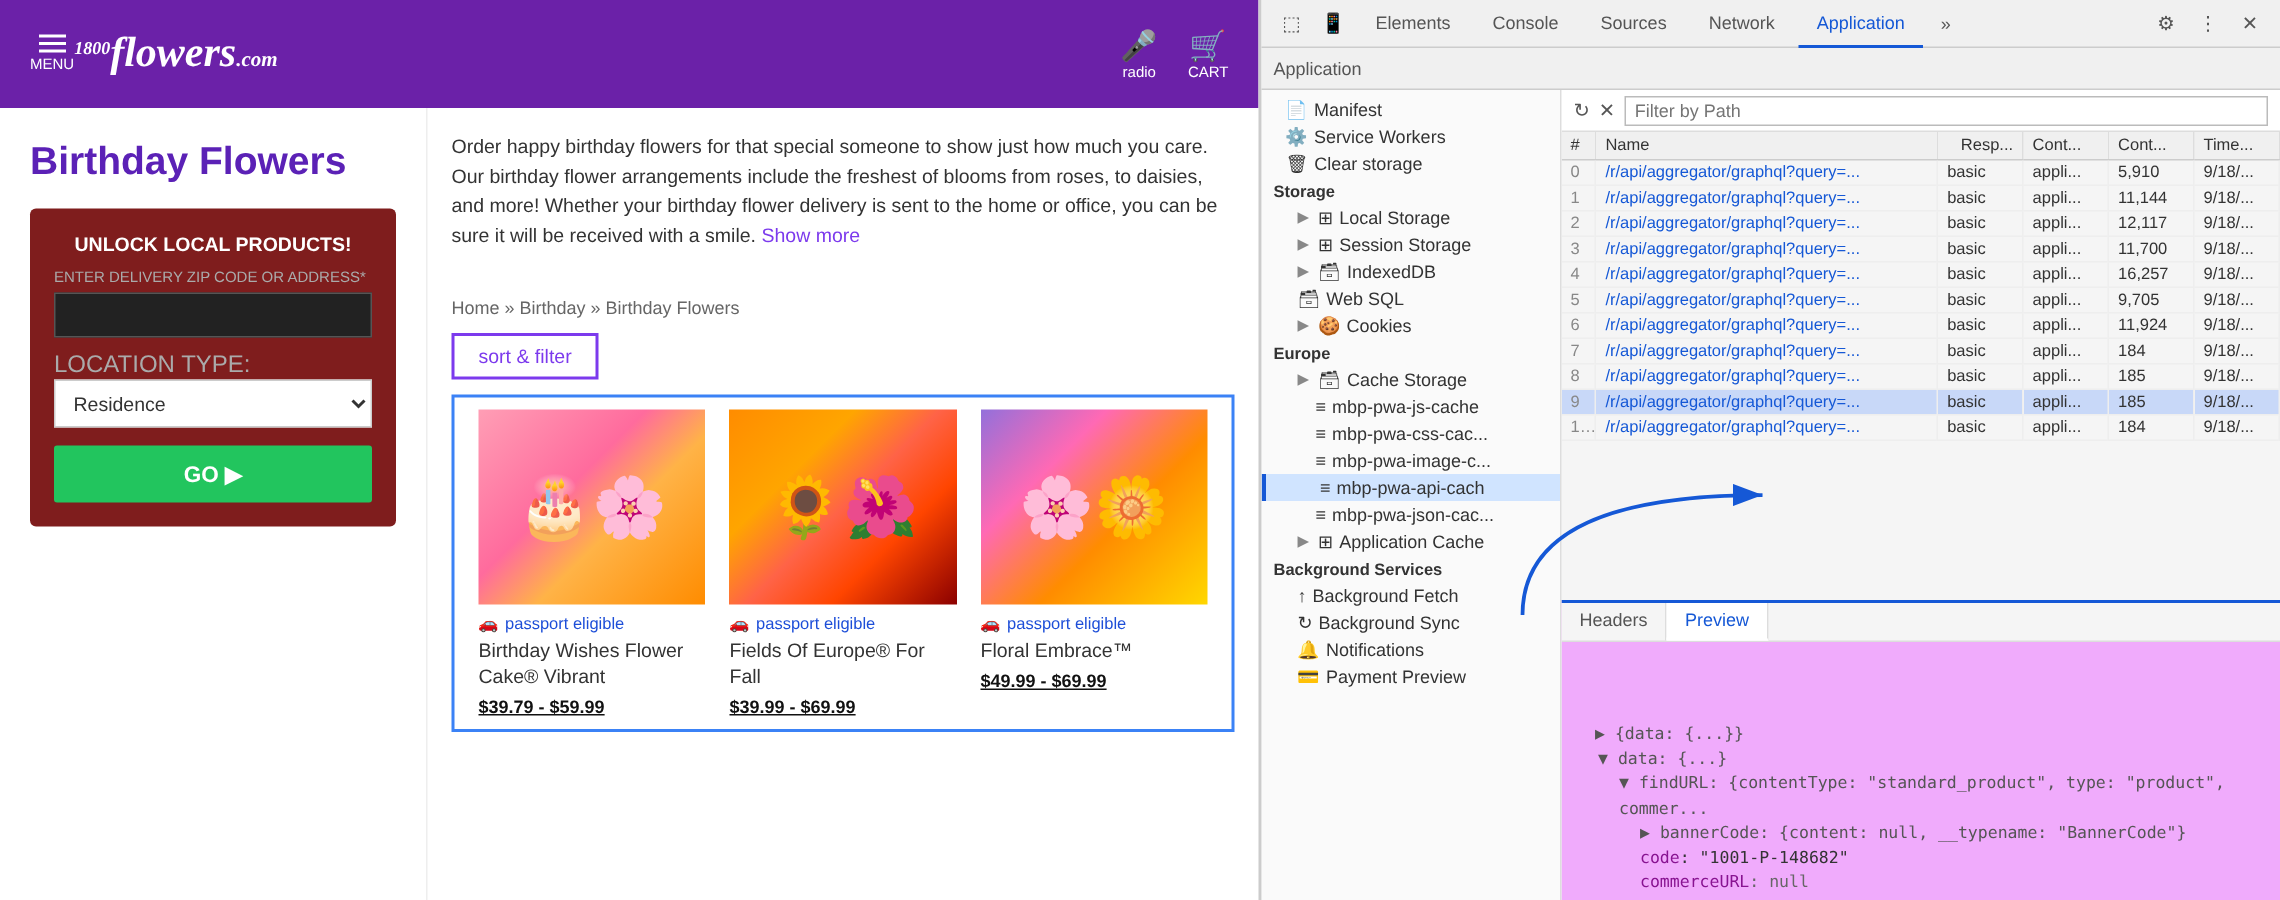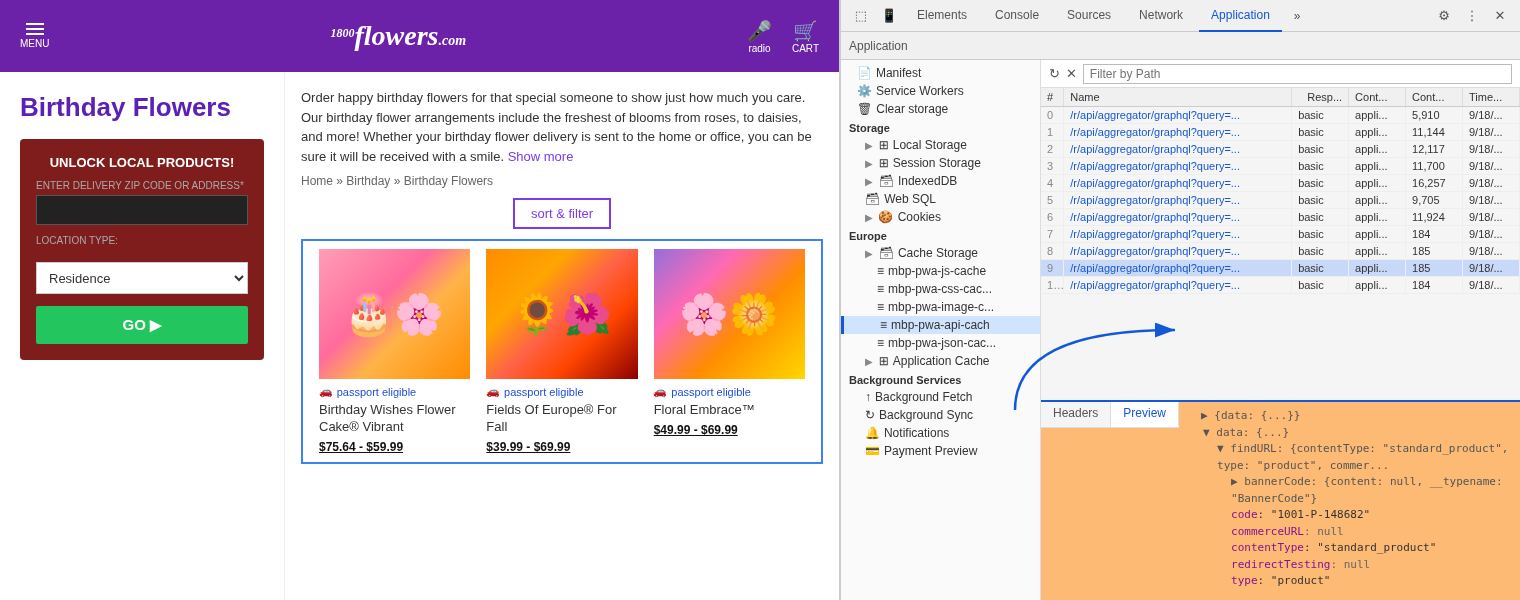--- a/index.html
+++ b/index.html
@@ -30,21 +30,20 @@
       align-items: center;
       color: white;
       font-size: 10px;
       cursor: pointer;
     }
     .menu-lines { display: flex; flex-direction: column; gap: 3px; margin-bottom: 3px; }
     .menu-line { width: 18px; height: 2px; background: white; }
     .site-logo {
       flex: 1;
       display: flex;
-      justify-content: center;
       align-items: center;
       font-size: 28px;
       font-weight: bold;
       color: white;
     }
     .site-header-right {
       display: flex;
       align-items: center;
       gap: 20px;
       color: white;
@@ -98,23 +97,23 @@
       margin-bottom: 4px;
     }
     .zip-input {
       width: 100%;
       height: 30px;
       border: 1px solid #555;
       background: #222;
       margin-bottom: 10px;
     }
     .loc-label {
-      font-size: 10px;
+      font-size: 16px;
       color: #aaa;
-      margin-bottom: 16px;
+      margin-bottom: 0;
     }
     .loc-select {
       width: 100%;
       height: 32px;
       background: white;
       color: #333;
       border: 1px solid #ccc;
       padding: 0 8px;
       font-size: 13px;
     }
@@ -133,32 +132,32 @@
 
     
     .site-main {
       flex: 1;
       padding: 16px;
       overflow: hidden;
     }
     .intro-text {
       font-size: 13px;
       color: #333;
-      margin-bottom: 8px;
+      margin-bottom: 32px;
       line-height: 1.5;
     }
     .show-more { color: #7c3aed; cursor: pointer; text-decoration: none; }
     .breadcrumb {
       font-size: 12px;
       color: #666;
       margin-bottom: 10px;
     }
     .sort-filter-row {
       display: flex;
-      justify-content: center;
+      justify-content: flex-start;
       margin-bottom: 10px;
     }
     .sort-filter-btn {
       border: 2px solid #7c3aed;
       color: #7c3aed;
       background: white;
       padding: 6px 16px;
       font-size: 13px;
       cursor: pointer;
     }
@@ -385,22 +384,23 @@
       max-width: 0;
     }
     .dt-table td.url-cell { color: #1558d6; max-width: 220px; }
     .dt-table .row-num { width: 20px; color: #888; }
 
     
     .dt-bottom {
       height: 200px;
       border-top: 2px solid #1558d6;
       display: flex;
-      flex-direction: row;
-      background: #fdba74;
+      flex-direction: column;
+      background: #f0abfc;
+      gap: 47px;
     }
     .dt-bottom-tabs {
       display: flex;
       border-bottom: 1px solid #ddd;
       background: #f5f5f5;
       height: 26px;
     }
     .dt-bottom-tab {
       padding: 4px 12px;
       font-size: 12px;
@@ -502,21 +502,21 @@
       </div>
       <div class="products-grid">
 
         <div class="product-card">
           <div class="product-img flower-cake">🎂🌸</div>
           <div class="passport-badge">
             <span>🚗</span>
             <span>passport eligible</span>
           </div>
           <div class="product-name">Birthday Wishes Flower Cake® Vibrant</div>
-          <div class="product-price">$75.64 - $59.99</div>
+          <div class="product-price">$39.79 - $59.99</div>
         </div>
 
         <div class="product-card">
           <div class="product-img flower-europe">🌻🌺</div>
           <div class="passport-badge">
             <span>🚗</span>
             <span>passport eligible</span>
           </div>
           <div class="product-name">Fields Of Europe® For Fall</div>
           <div class="product-price">$39.99 - $69.99</div>

